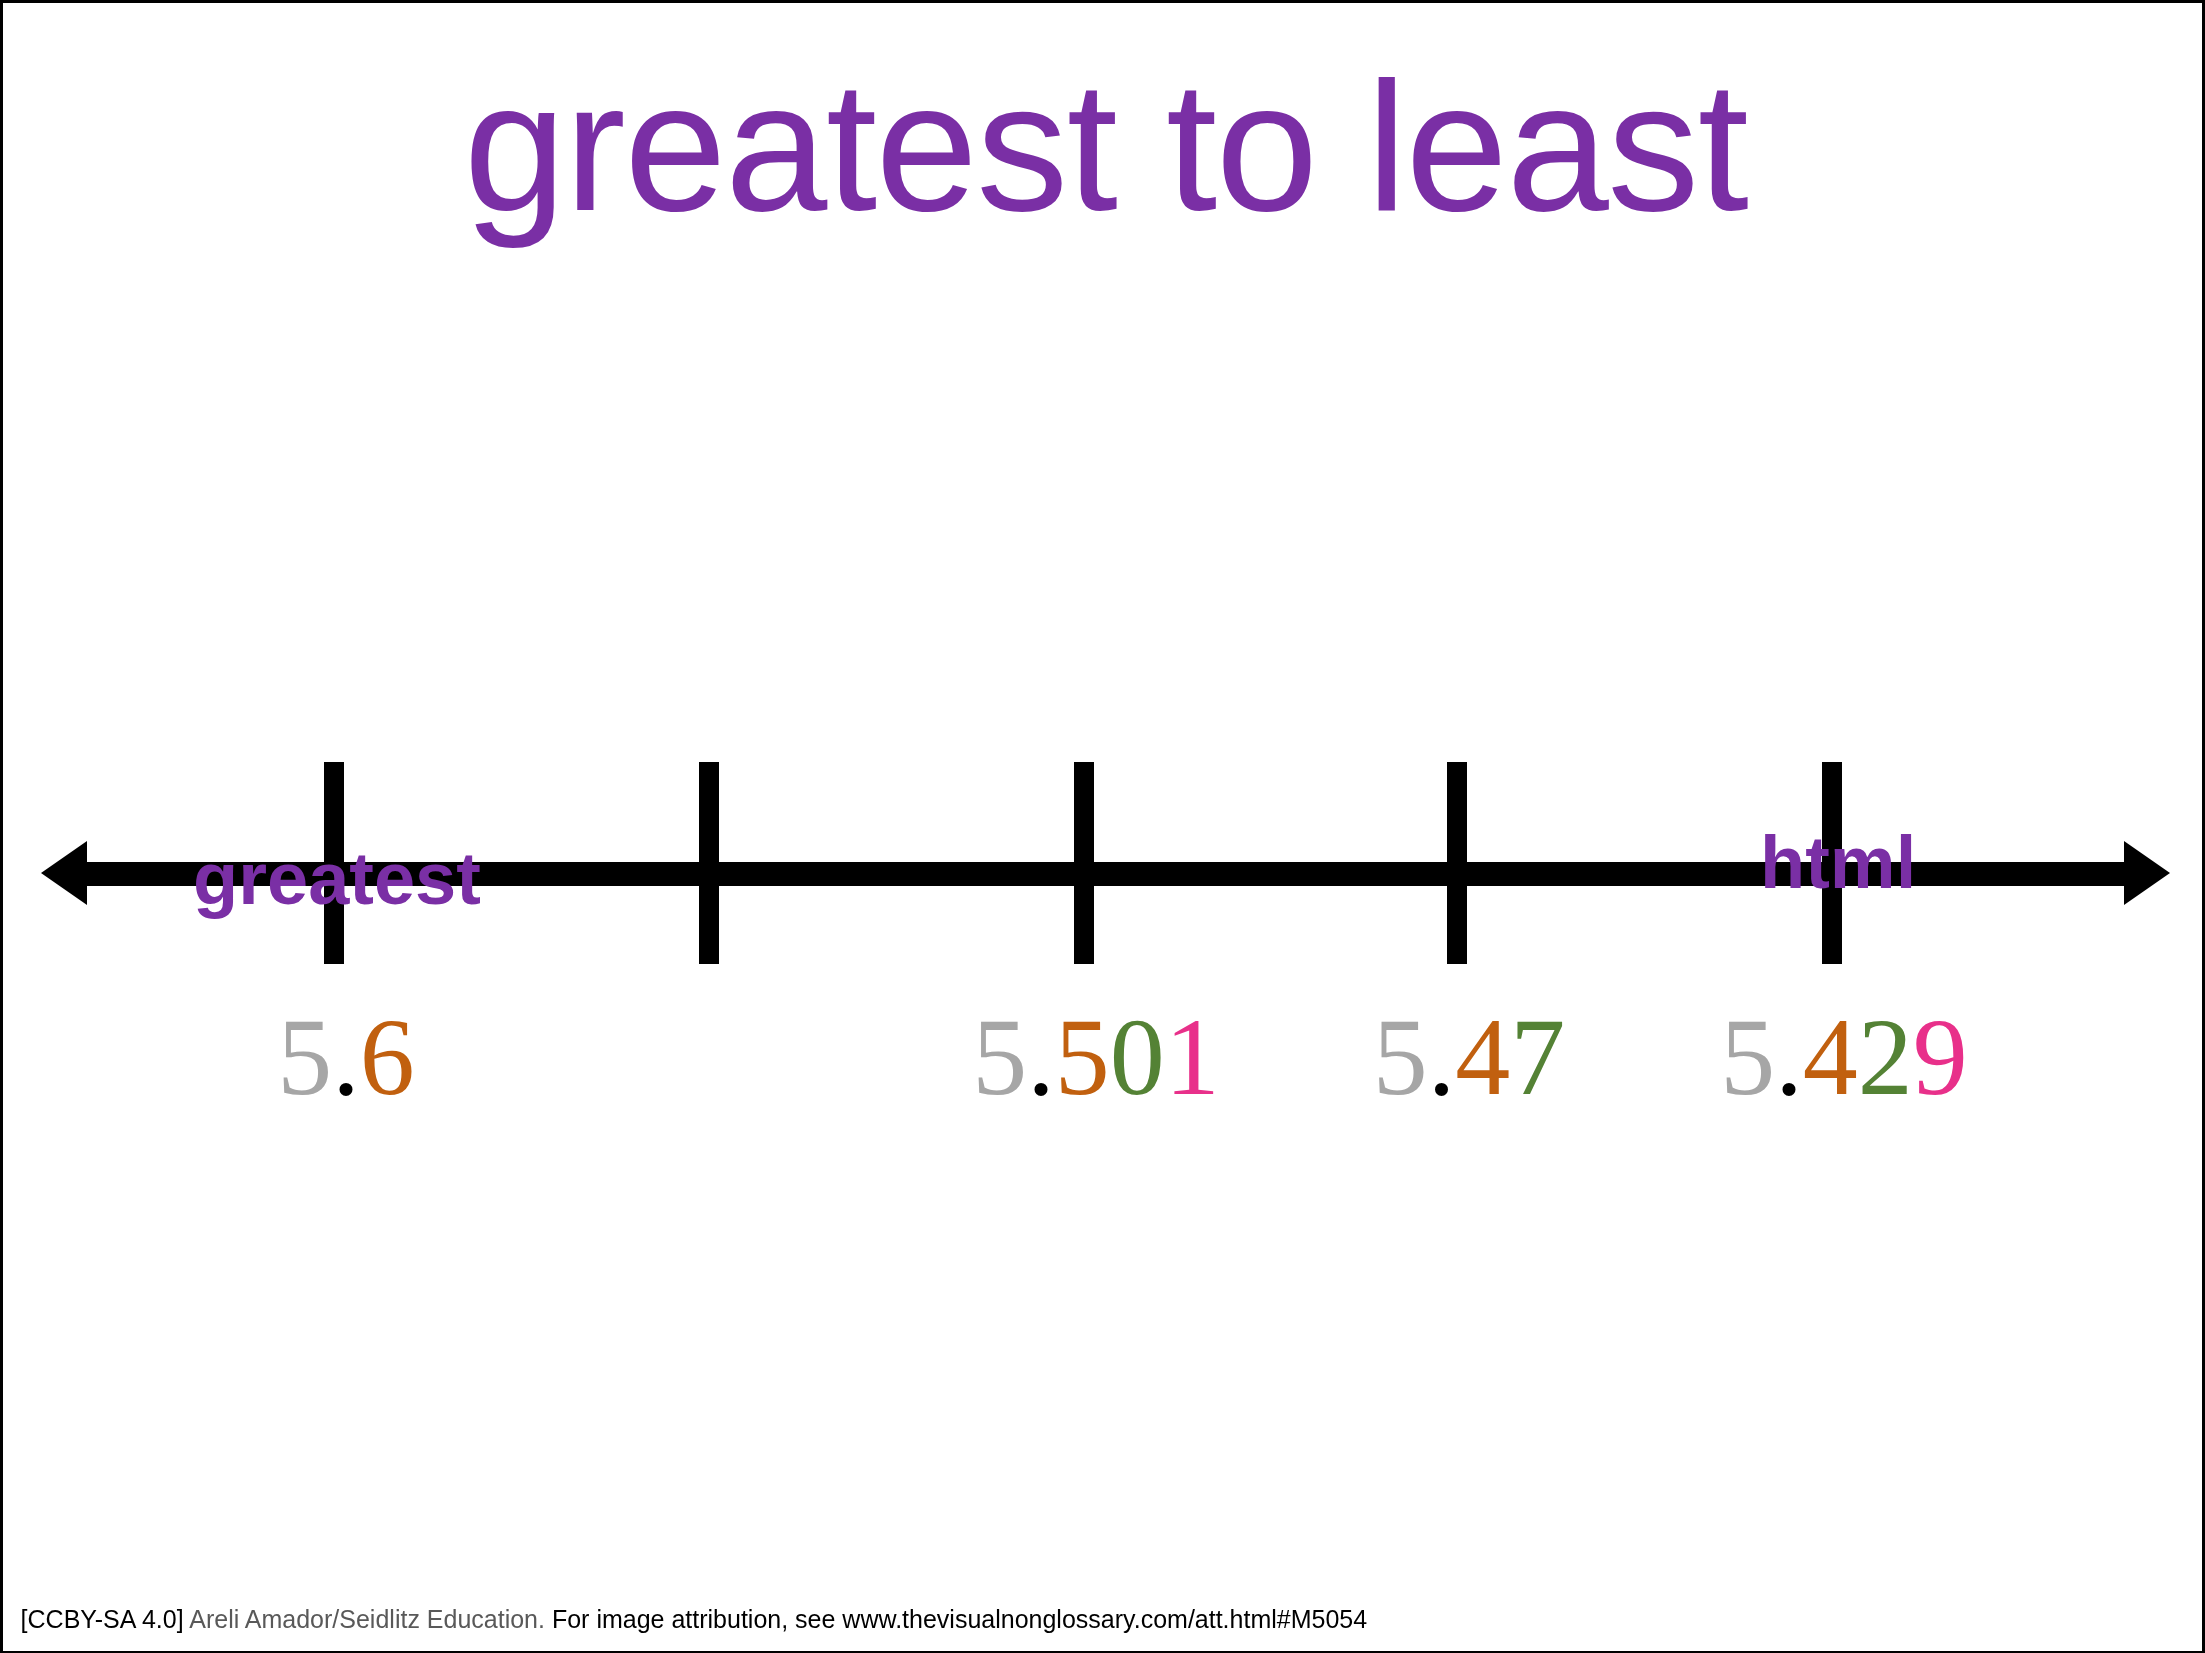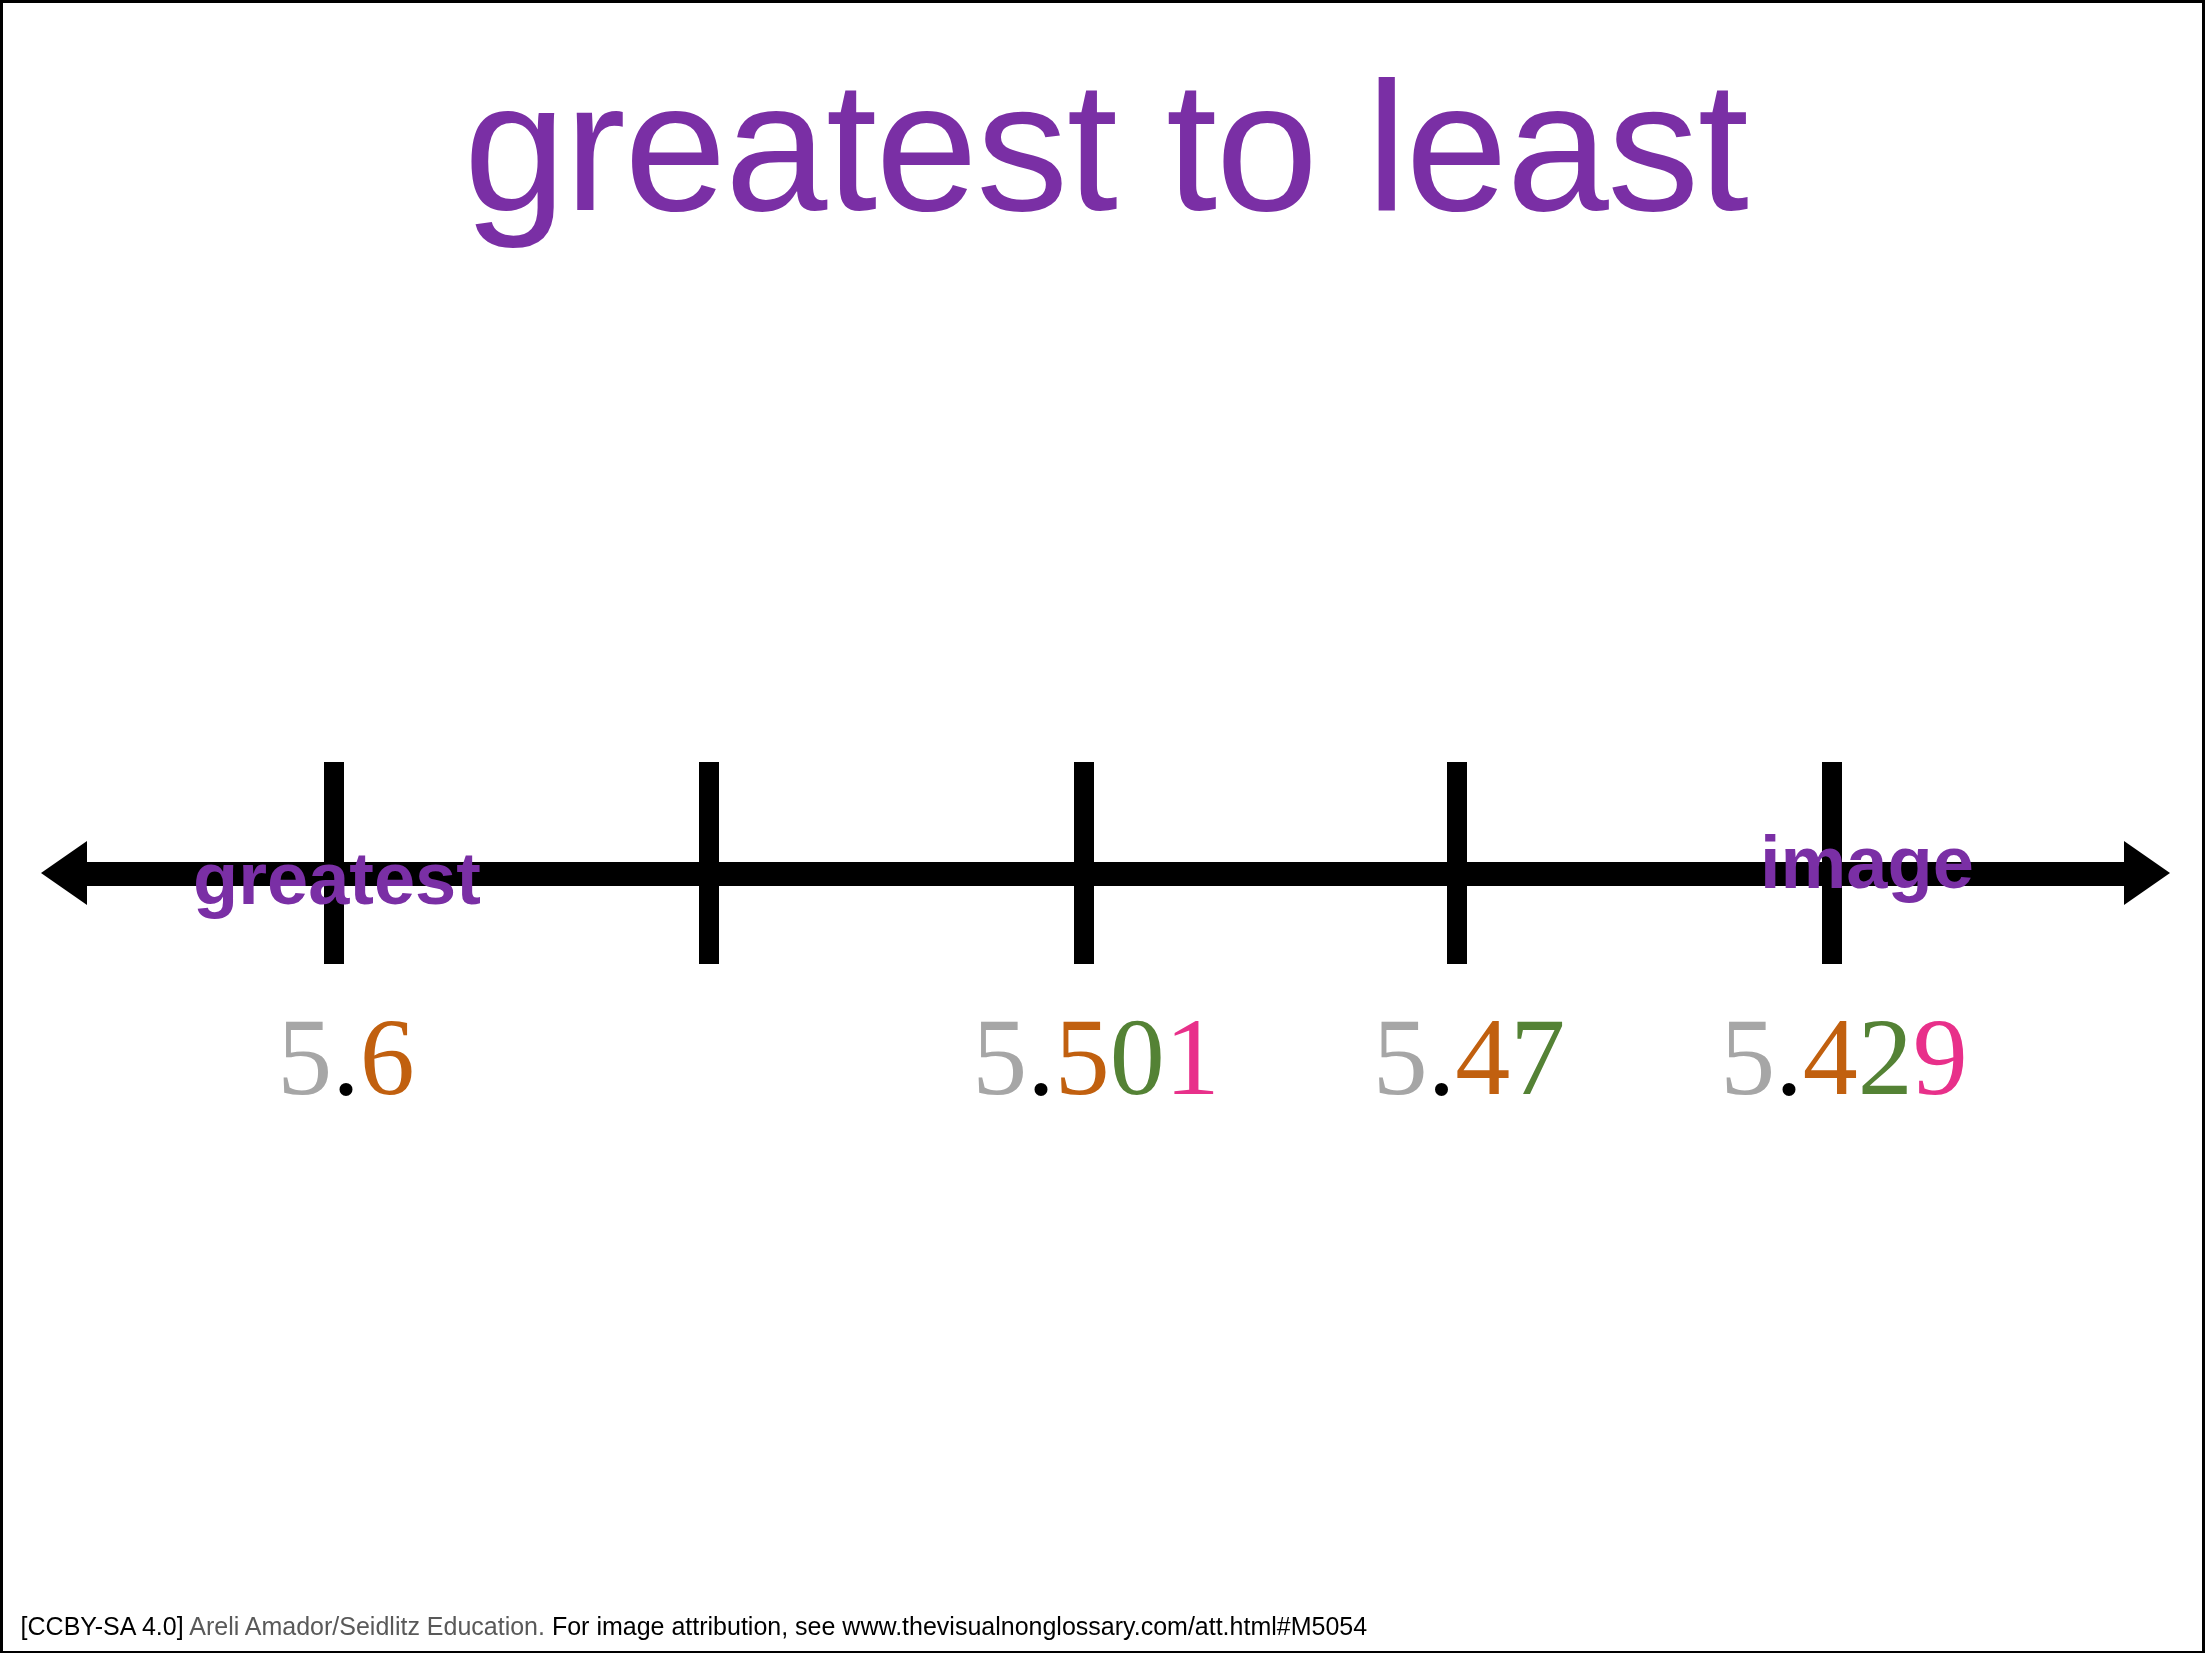--- a/index.html
+++ b/index.html
@@ -125,21 +125,21 @@
   .d-whole   { color: #A6A6A6; }
   .d-point   { color: #000000; }
   .d-tenth   { color: #C1600F; }
   .d-hundred { color: #548235; }
   .d-thou    { color: #E8308A; }
 
   
   .footer {
     position: absolute;
     left: 17.6px;
-    bottom: 9px;
+    bottom: 16px;
     font-family: "Liberation Sans", sans-serif;
     font-size: 25px;
     line-height: 32px;
     white-space: nowrap;
     color: #000000;
   }
   .footer .muted { color: #595959; }
 </style>
 </head>
 <body>
@@ -157,21 +157,21 @@
     <div class="nl-arrow-right"></div>
 
     <div class="tick" style="left:331px"></div>
     <div class="tick" style="left:706px"></div>
     <div class="tick" style="left:1081px"></div>
     <div class="tick" style="left:1454px"></div>
     <div class="tick" style="left:1829px"></div>
 
     <div class="endlabel greatest">greatest</div>
 
-    <div class="endlabel least">image</div>
+    <div class="endlabel least">html</div>
   </div>
 
   <div class="values">
 
     <div class="value" style="left:331px">
       <span class="d-whole">5</span><span class="d-point">.</span><span class="d-tenth">6</span><span class="d-hundred"></span><span class="d-thou"></span>
     </div>
 
 
     <div class="value" style="left:1081px">

